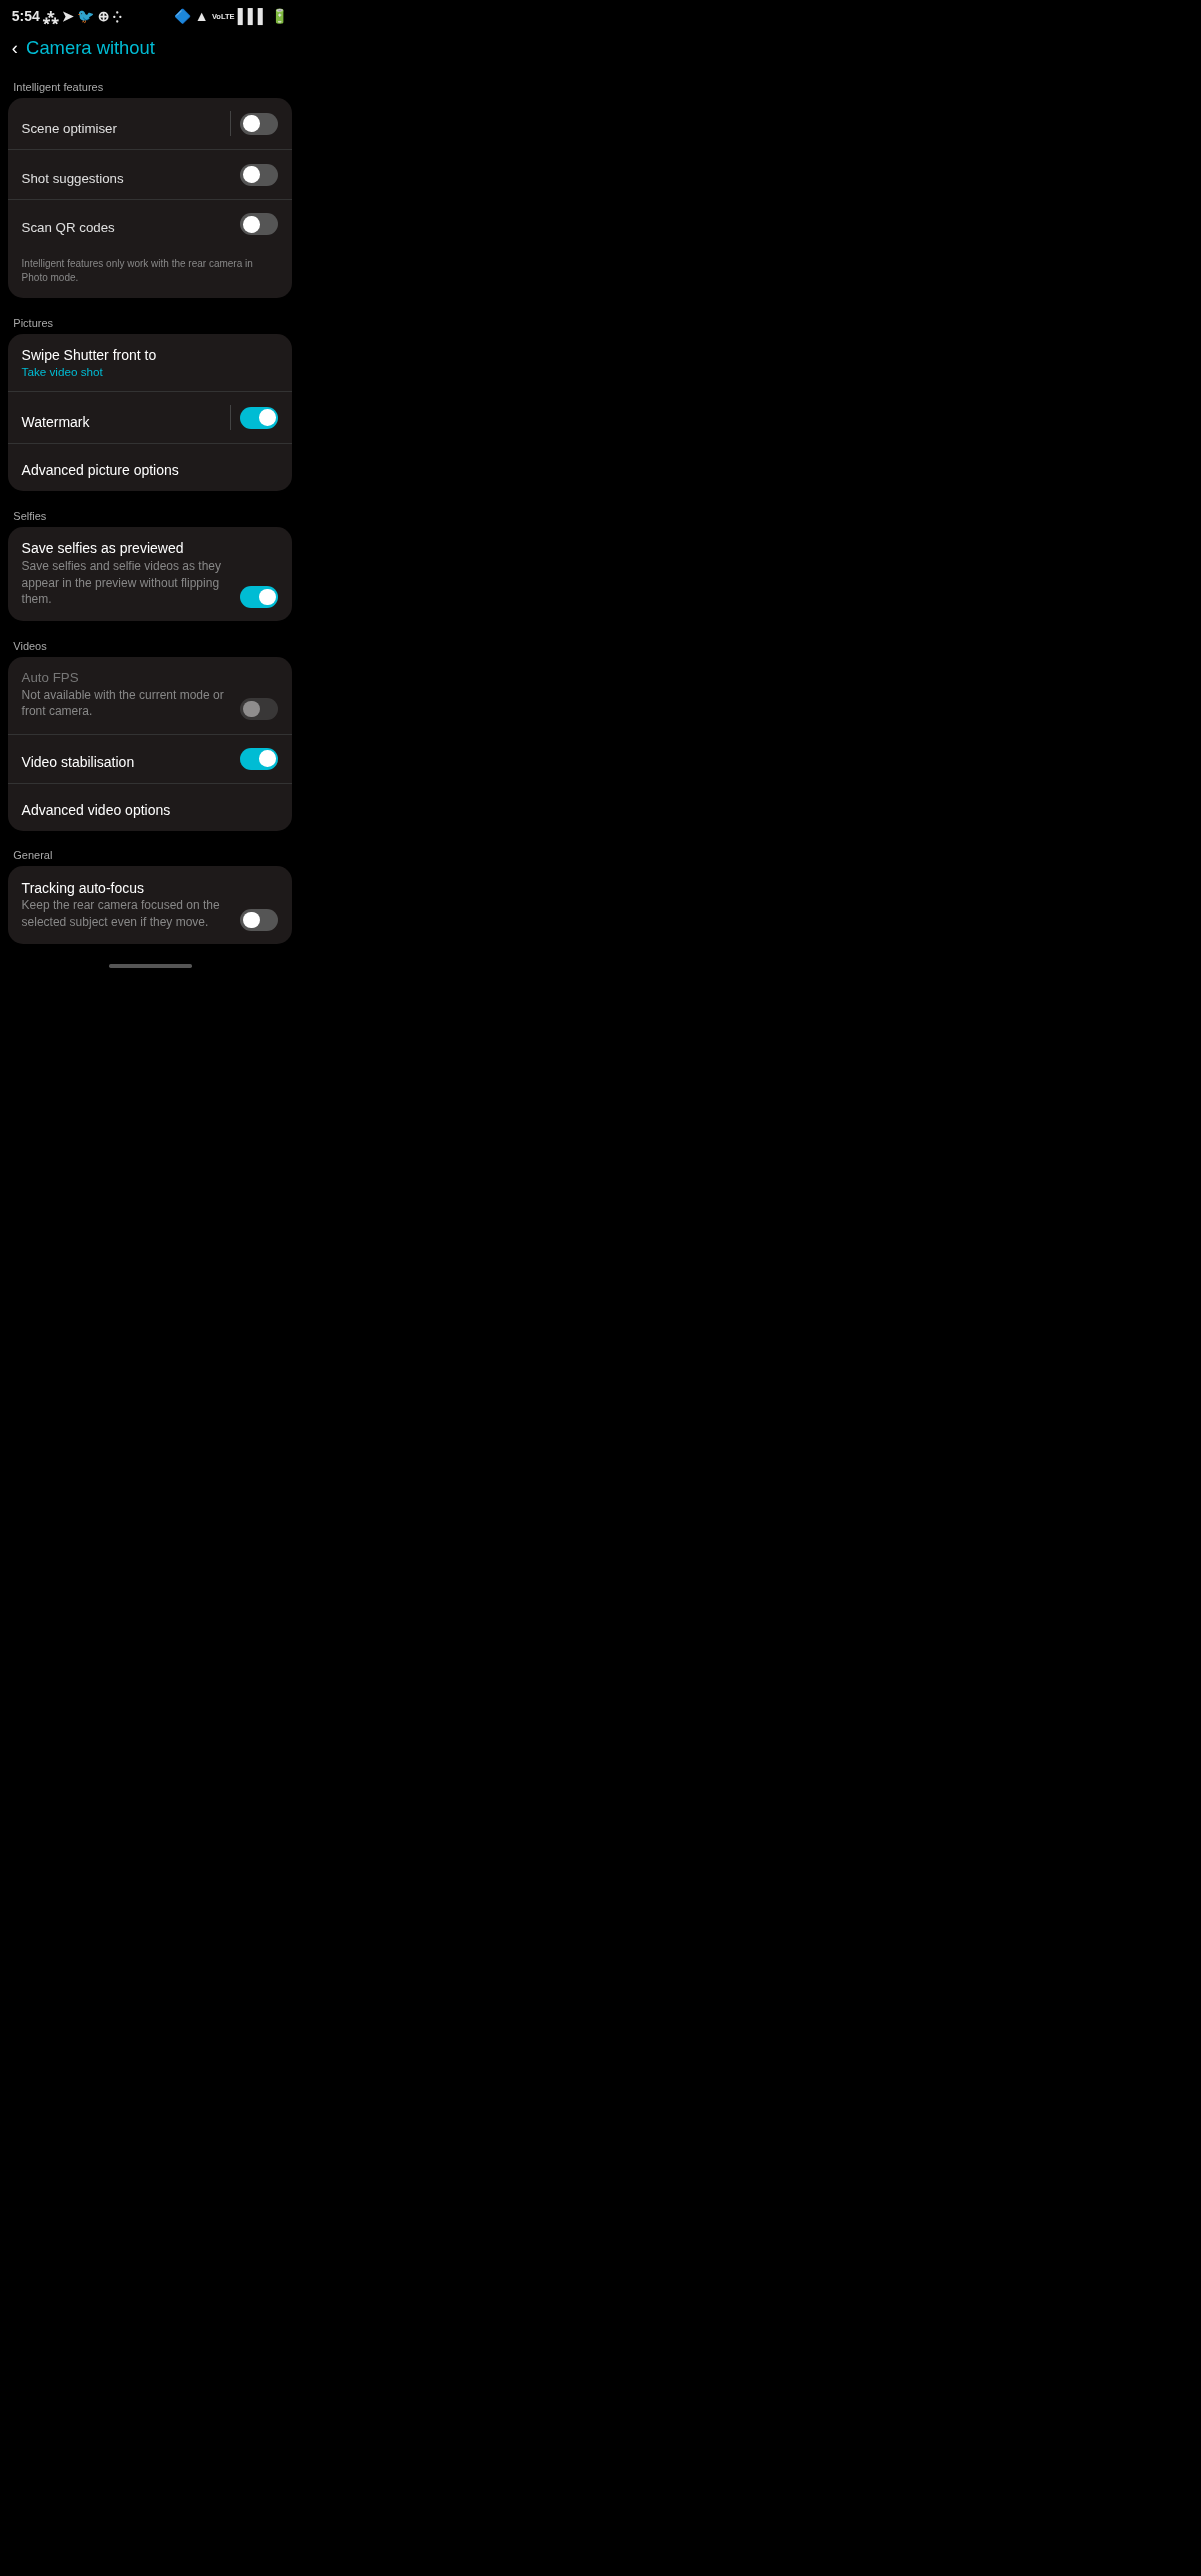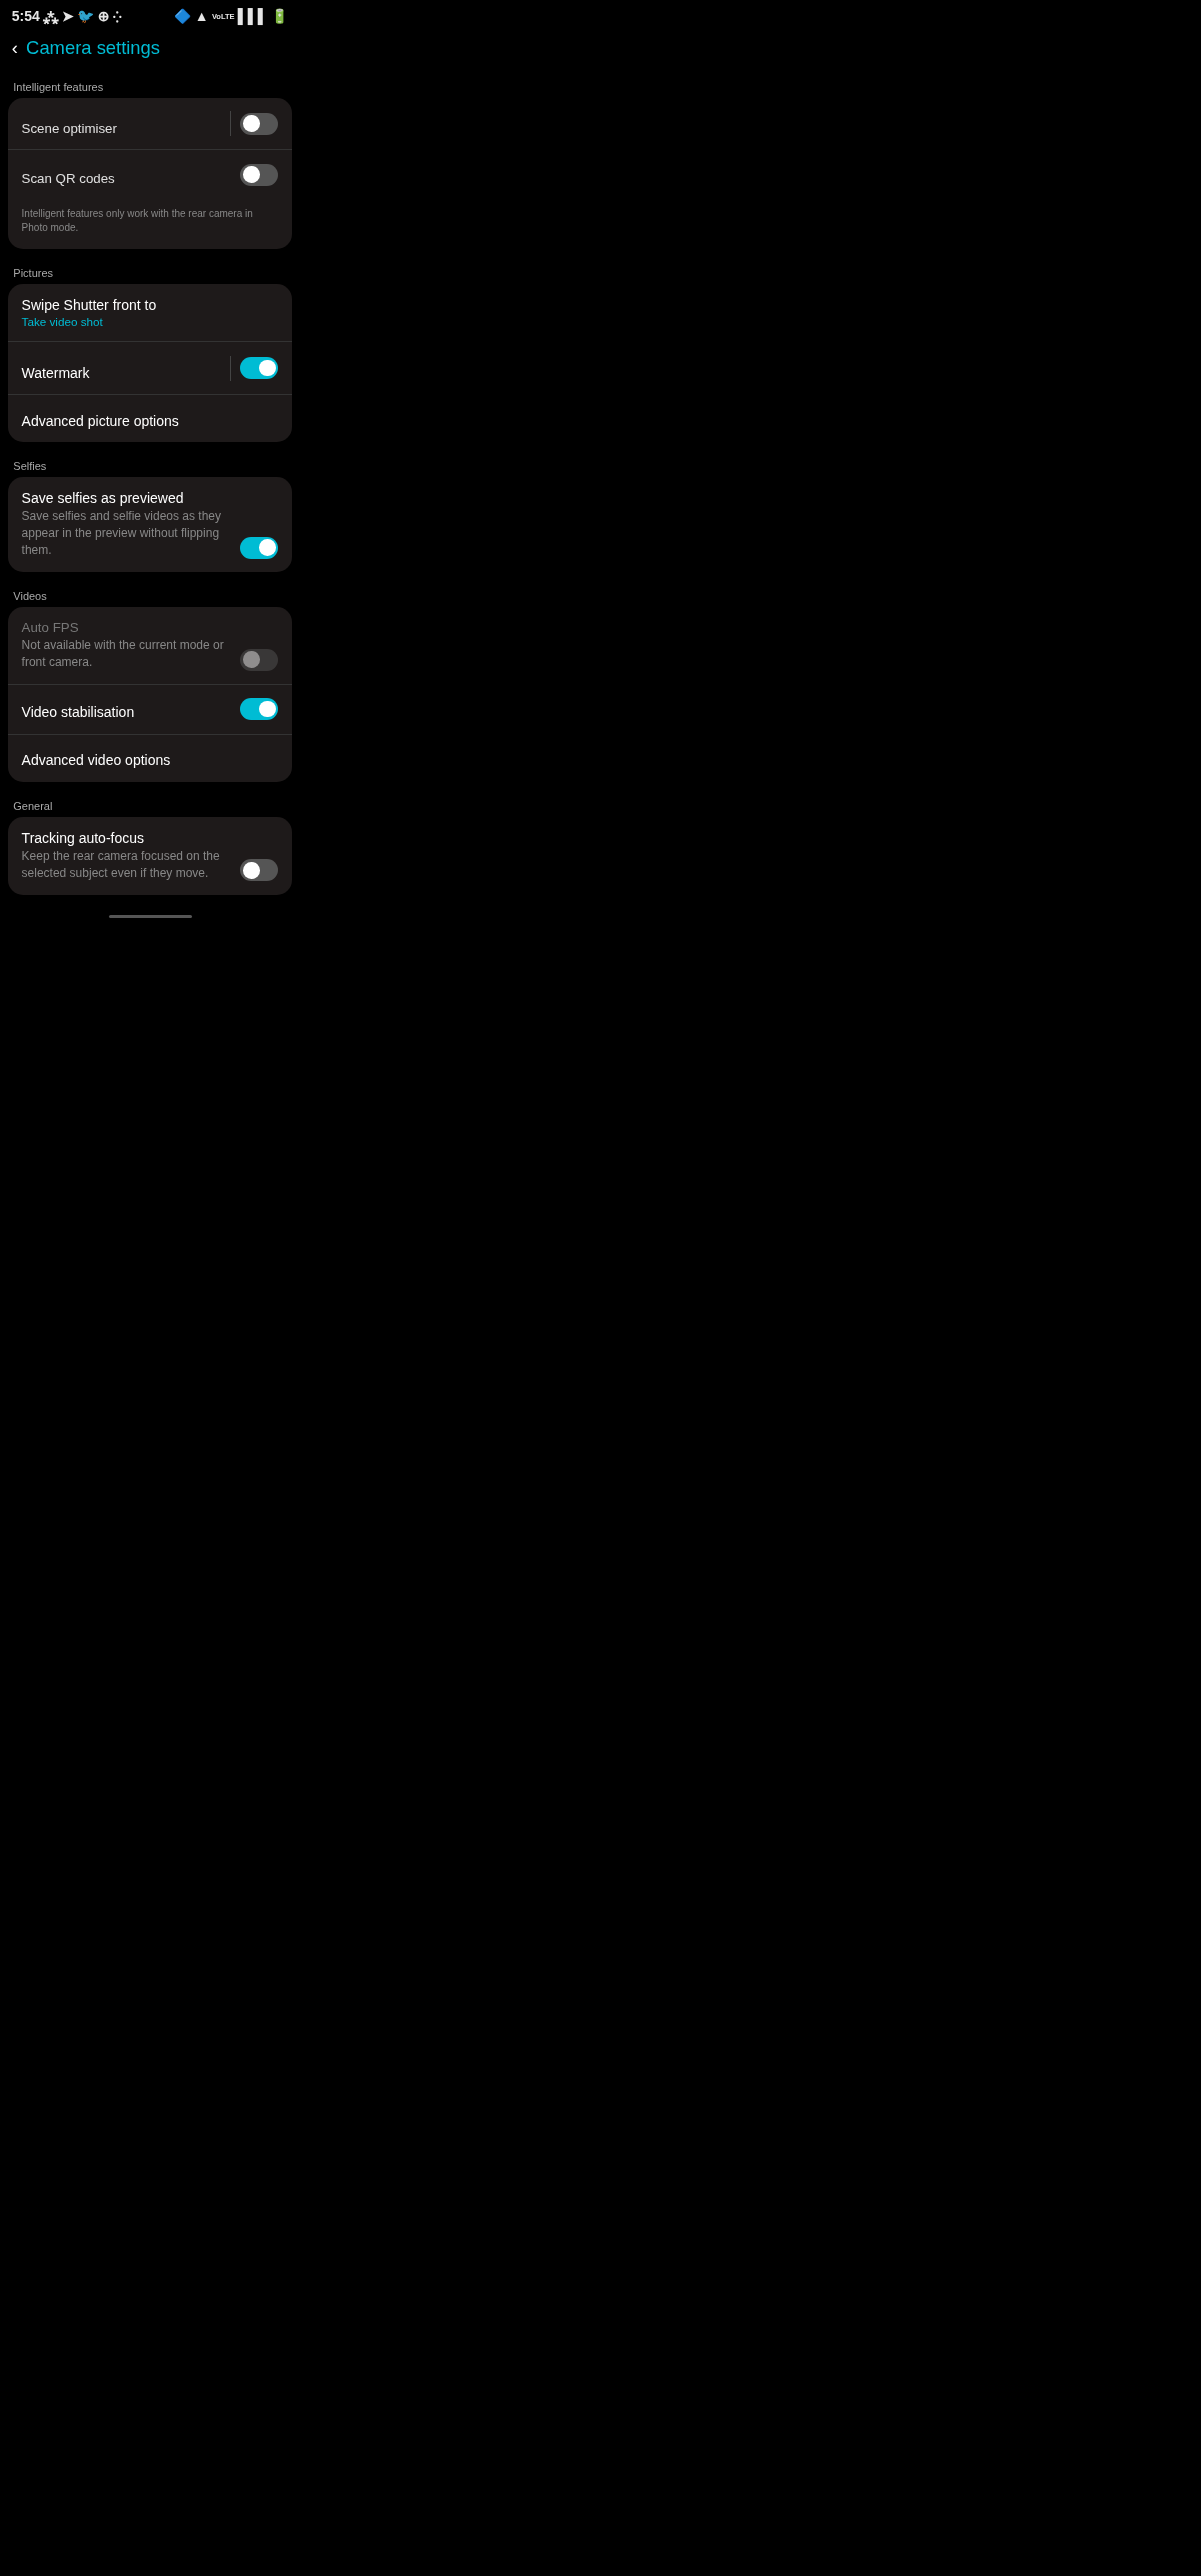--- a/index.html
+++ b/index.html
@@ -199,39 +199,49 @@
     <span class="status-icon">🔷</span>
     <span class="status-icon">▲</span>
     <span class="status-icon" style="font-size:7.5px;">VoLTE</span>
     <span class="status-icon">▌▌▌</span>
     <span class="status-icon">🔋</span>
   </div>
 </div>
 
 <div class="header">
   <span class="back-arrow">‹</span>
-  <span class="page-title">Camera settings</span>
+  <span class="page-title">Camera without</span>
 </div>
 
 <div>
   <div class="section-label">Intelligent features</div>
   <div class="settings-card">
 
     <div class="settings-row">
       <div class="settings-row-content">
         <div class="row-title">Scene optimiser</div>
       </div>
       <div class="toggle-wrapper">
         <div class="divider-line"></div>
         <div class="toggle toggle-off">
           <div class="toggle-knob"></div>
         </div>
       </div>
     </div>
 
+    <div class="settings-row">
+      <div class="settings-row-content">
+        <div class="row-title">Shot suggestions</div>
+      </div>
+      <div class="toggle-wrapper">
+        <div class="toggle toggle-off">
+          <div class="toggle-knob"></div>
+        </div>
+      </div>
+    </div>
 
     <div class="settings-row" style="border-bottom: none;">
       <div class="settings-row-content">
         <div class="row-title">Scan QR codes</div>
       </div>
       <div class="toggle-wrapper">
         <div class="toggle toggle-off">
           <div class="toggle-knob"></div>
         </div>
       </div>

